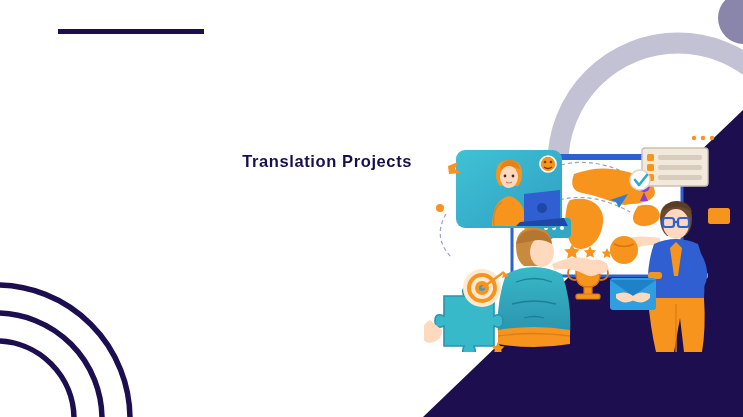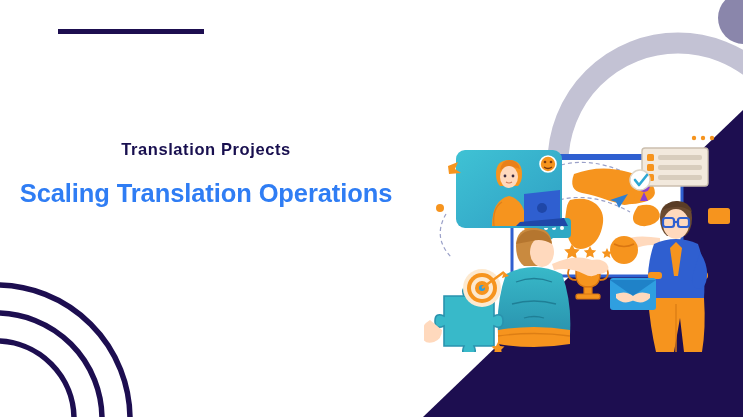--- a/index.html
+++ b/index.html
@@ -13,23 +13,23 @@
     overflow:hidden;
   }
 
   
   .deco{position:absolute;inset:0;pointer-events:none;}
   .deco svg{display:block;width:743px;height:417px;}
 
   
   .copy{
     position:absolute;
-    left:0;top:140px;
+    left:0;top:152px;
     width:412px;
-    text-align:center;
+    text-align:right;
     z-index:6;
   }
   .eyebrow{
     margin:0 0 18px 0;
     font-size:16.5px;
     font-weight:bold;
     letter-spacing:.6px;
     color:#180f4f;
     line-height:1.1;
   }
@@ -280,17 +280,16 @@
       </g>
       <g fill="#f6941e">
         <path d="M74 220 l2 4 l4.5 .5 l-3.3 3.2 l.9 4.5 l-4.1 -2.3 l-4.1 2.3 l.9 -4.5 l-3.3 -3.2 l4.5 -.5z"></path>
       </g>
     </svg>
   </div>
 
   <div class="copy">
     <p class="eyebrow">Translation Projects</p>
     <h1 class="headline">
-      <span class="ln">Scaling Translation Operations</span>
     </h1>
   </div>
 
 </div>
 
 </body></html>

